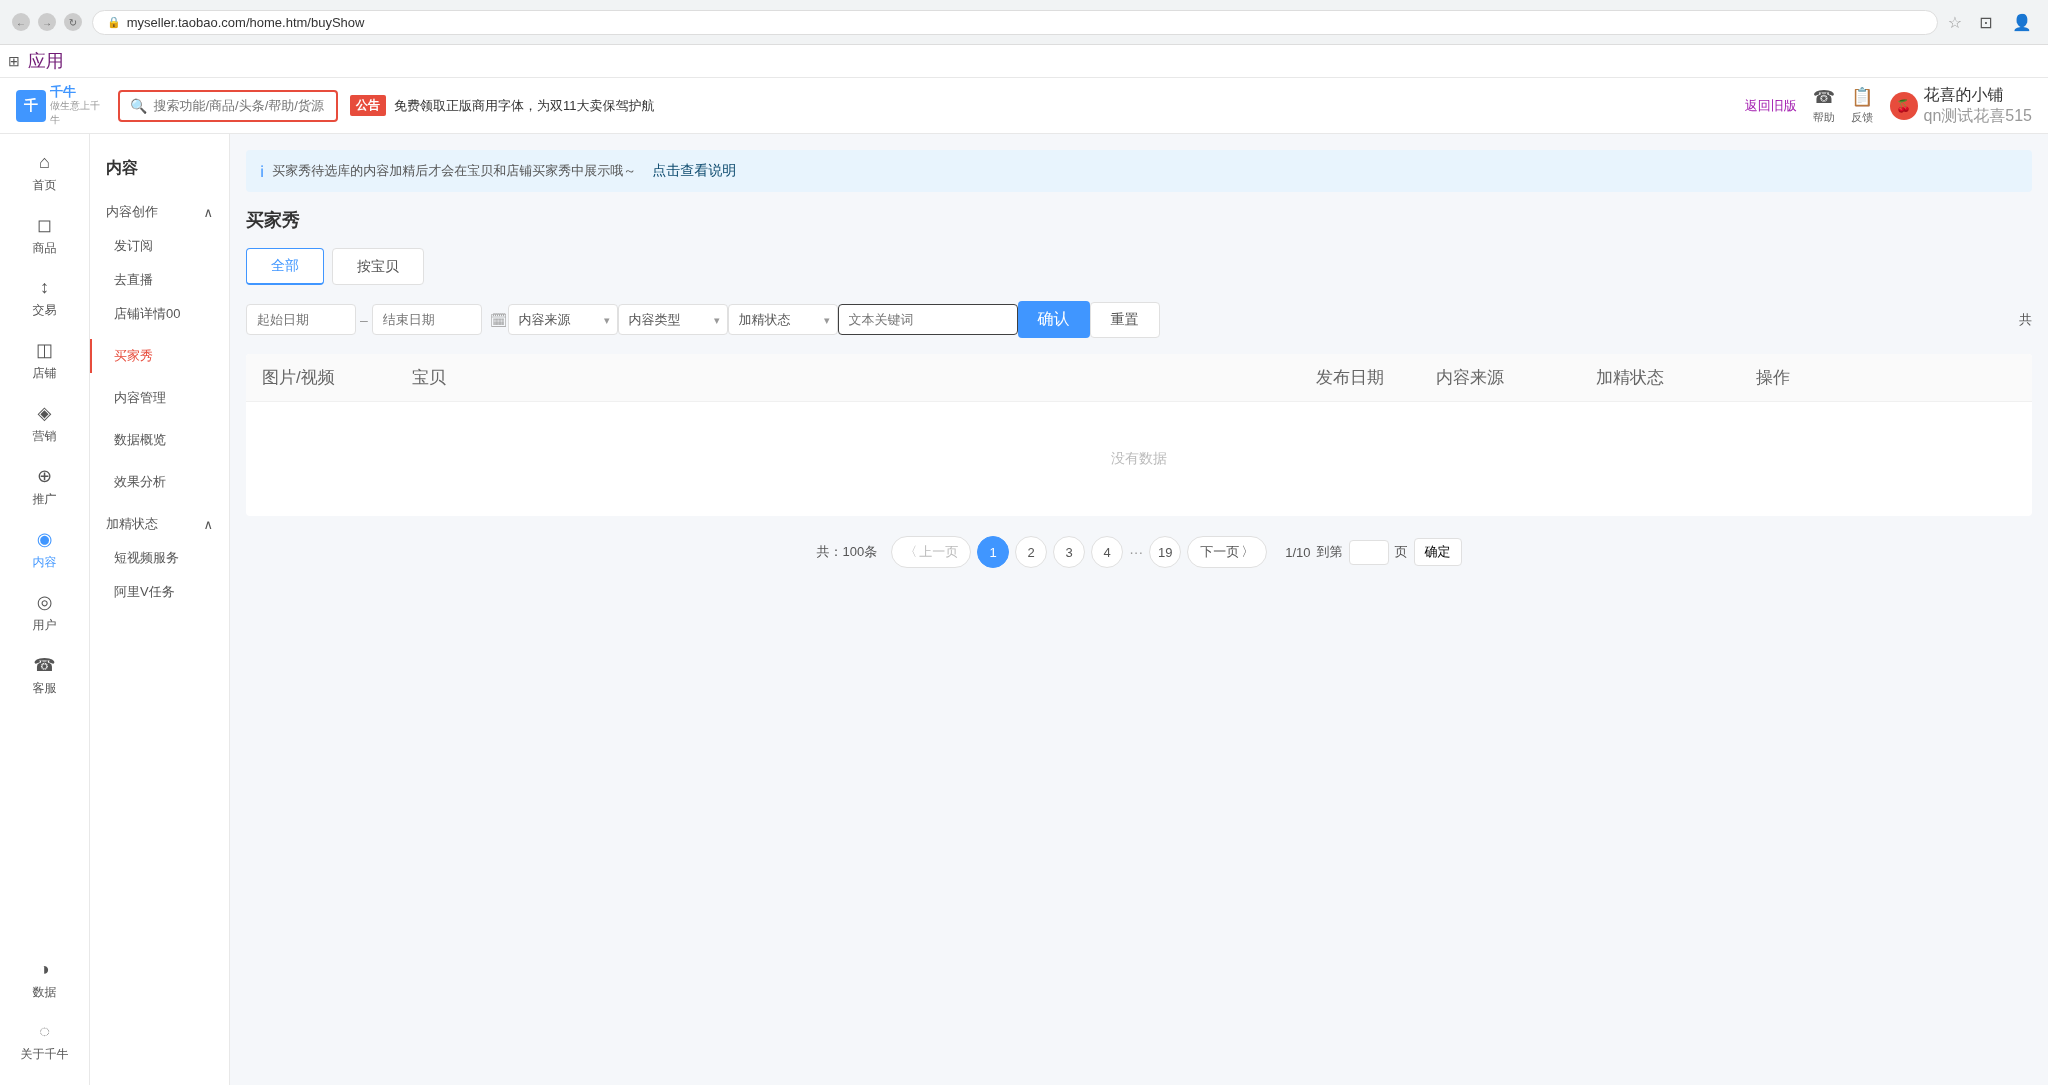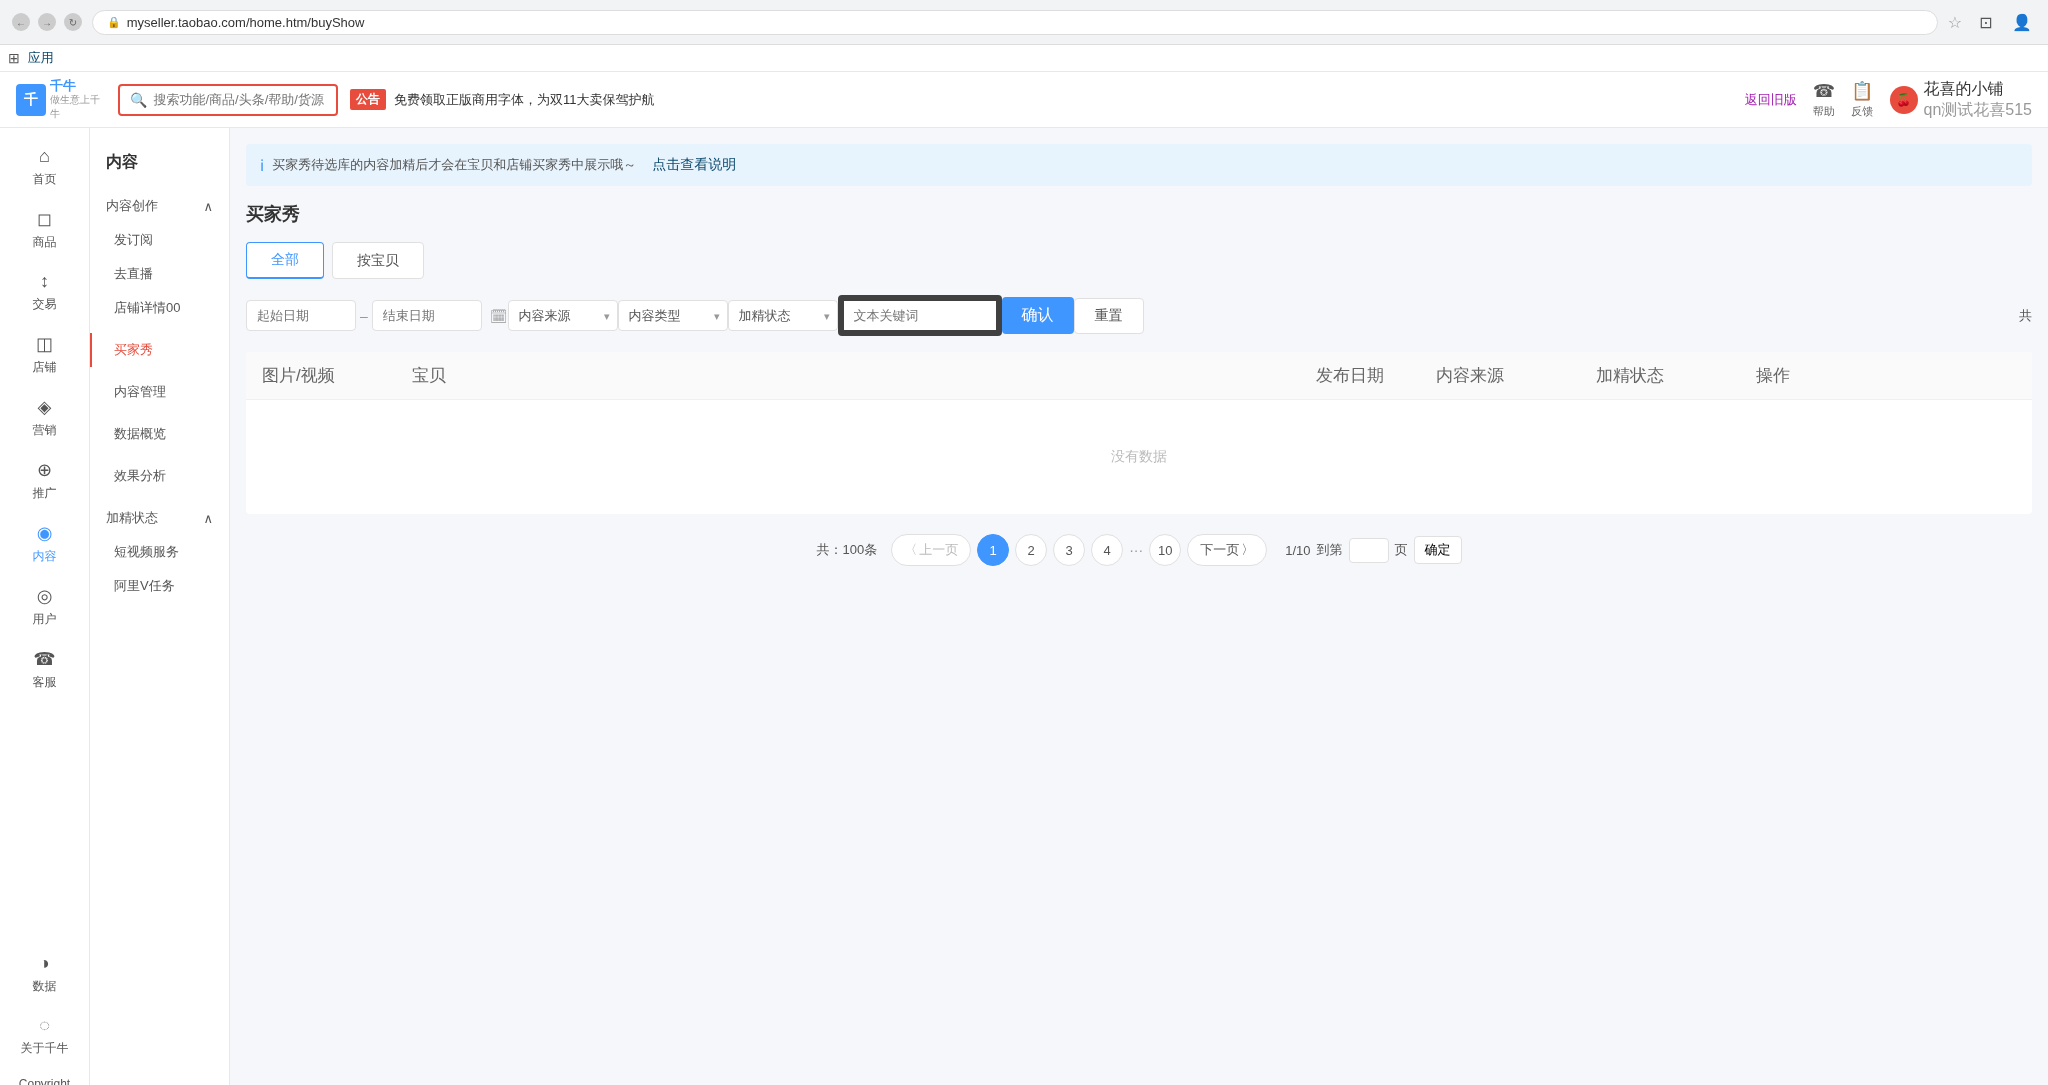--- a/index.html
+++ b/index.html
@@ -78,21 +78,21 @@
     .tab-btn.active { background: white; color: #4096ff; border-color: #4096ff; border-bottom: 2px solid #4096ff; }
 
     
     .filter-bar { display: flex; align-items: center; gap: 0; margin-bottom: 16px; flex-wrap: wrap; justify-content: flex-end; }
     .date-range { display: flex; align-items: center; gap: 4px; }
     .date-input { border: 1px solid #e0e0e0; border-radius: 4px; padding: 7px 10px; font-size: 13px; color: #999; background: white; width: 110px; }
     .date-sep { color: #999; }
     .filter-select { border: 1px solid #e0e0e0; border-radius: 4px; padding: 7px 28px 7px 10px; font-size: 13px; color: #555; background: white; appearance: none; cursor: pointer; min-width: 110px; position: relative; }
     .select-wrapper { position: relative; }
     .select-wrapper::after { content: '▾'; position: absolute; right: 8px; top: 50%; transform: translateY(-50%); color: #999; font-size: 11px; pointer-events: none; }
-    .text-input { border: 6px solid #404040; border-radius: 4px; padding: 7px 10px; font-size: 13px; color: #999; background: white; width: 164px; }
+    .text-input { border: 1px solid #404040; border-radius: 4px; padding: 7px 10px; font-size: 13px; color: #999; background: white; width: 180px; }
     .confirm-btn { background: #4096ff; color: white; border: none; border-radius: 4px; padding: 8px 20px; font-size: 16px; cursor: pointer; }
     .reset-btn { background: white; color: #555; border: 1px solid #e0e0e0; border-radius: 4px; padding: 8px 20px; font-size: 14px; cursor: pointer; }
     .share-btn { color: #555; font-size: 13px; margin-left: auto; }
 
     
     .data-table { background: white; border-radius: 4px; overflow: hidden; }
     .table-header { display: grid; grid-template-columns: 150px 1fr 120px 160px 160px 140px 120px; background: #fafafa; border-bottom: 1px solid #f0f0f0; padding: 12px 16px; }
     .th { font-size: 17px; color: #666; font-weight: 500; }
     .table-empty { padding: 48px; text-align: center; color: #bbb; font-size: 14px; }
 
@@ -104,21 +104,21 @@
     .page-ellipsis { color: #999; }
     .page-nav-btn { border: 1px solid #e0e0e0; background: white; border-radius: 16px; padding: 6px 12px; font-size: 13px; color: #555; cursor: pointer; display: flex; align-items: center; gap: 2px; }
     .page-nav-btn.disabled { color: #bbb; cursor: not-allowed; }
     .goto-page { display: flex; align-items: center; gap: 6px; margin-left: 12px; font-size: 13px; color: #555; }
     .goto-input { width: 40px; border: 1px solid #e0e0e0; border-radius: 4px; padding: 4px; text-align: center; font-size: 13px; }
     .goto-btn { background: white; border: 1px solid #e0e0e0; border-radius: 4px; padding: 4px 10px; font-size: 13px; cursor: pointer; }
 
     
     .apps-row { padding: 4px 8px; background: white; border-bottom: 1px solid #e8e8e8; display: flex; align-items: center; gap: 8px; }
     .apps-icon { font-size: 14px; color: #555; cursor: pointer; }
-    .apps-label { font-size: 13px; color: #0c4a6e; cursor: pointer; }
+    .apps-label { font-size: 18px; color: #701a75; cursor: pointer; }
   </style>
 </head>
 <body>
 
 <div class="browser-chrome">
   <div class="browser-controls">
     <button class="browser-btn">←</button>
     <button class="browser-btn">→</button>
     <button class="browser-btn">↻</button>
   </div>
@@ -331,21 +331,21 @@
         <span class="page-info">共：100条</span>
         <button class="page-nav-btn disabled">
           <span>〈</span>
           <span>上一页</span>
         </button>
         <button class="page-btn active">1</button>
         <button class="page-btn">2</button>
         <button class="page-btn">3</button>
         <button class="page-btn">4</button>
         <span class="page-ellipsis">···</span>
-        <button class="page-btn">10</button>
+        <button class="page-btn">19</button>
         <button class="page-nav-btn">
           <span>下一页</span>
           <span>〉</span>
         </button>
         <div class="goto-page">
           <span>1/10</span>
           <span>到第</span>
           <input class="goto-input" type="text" style="">
           <span>页</span>
           <button class="goto-btn">确定</button>

